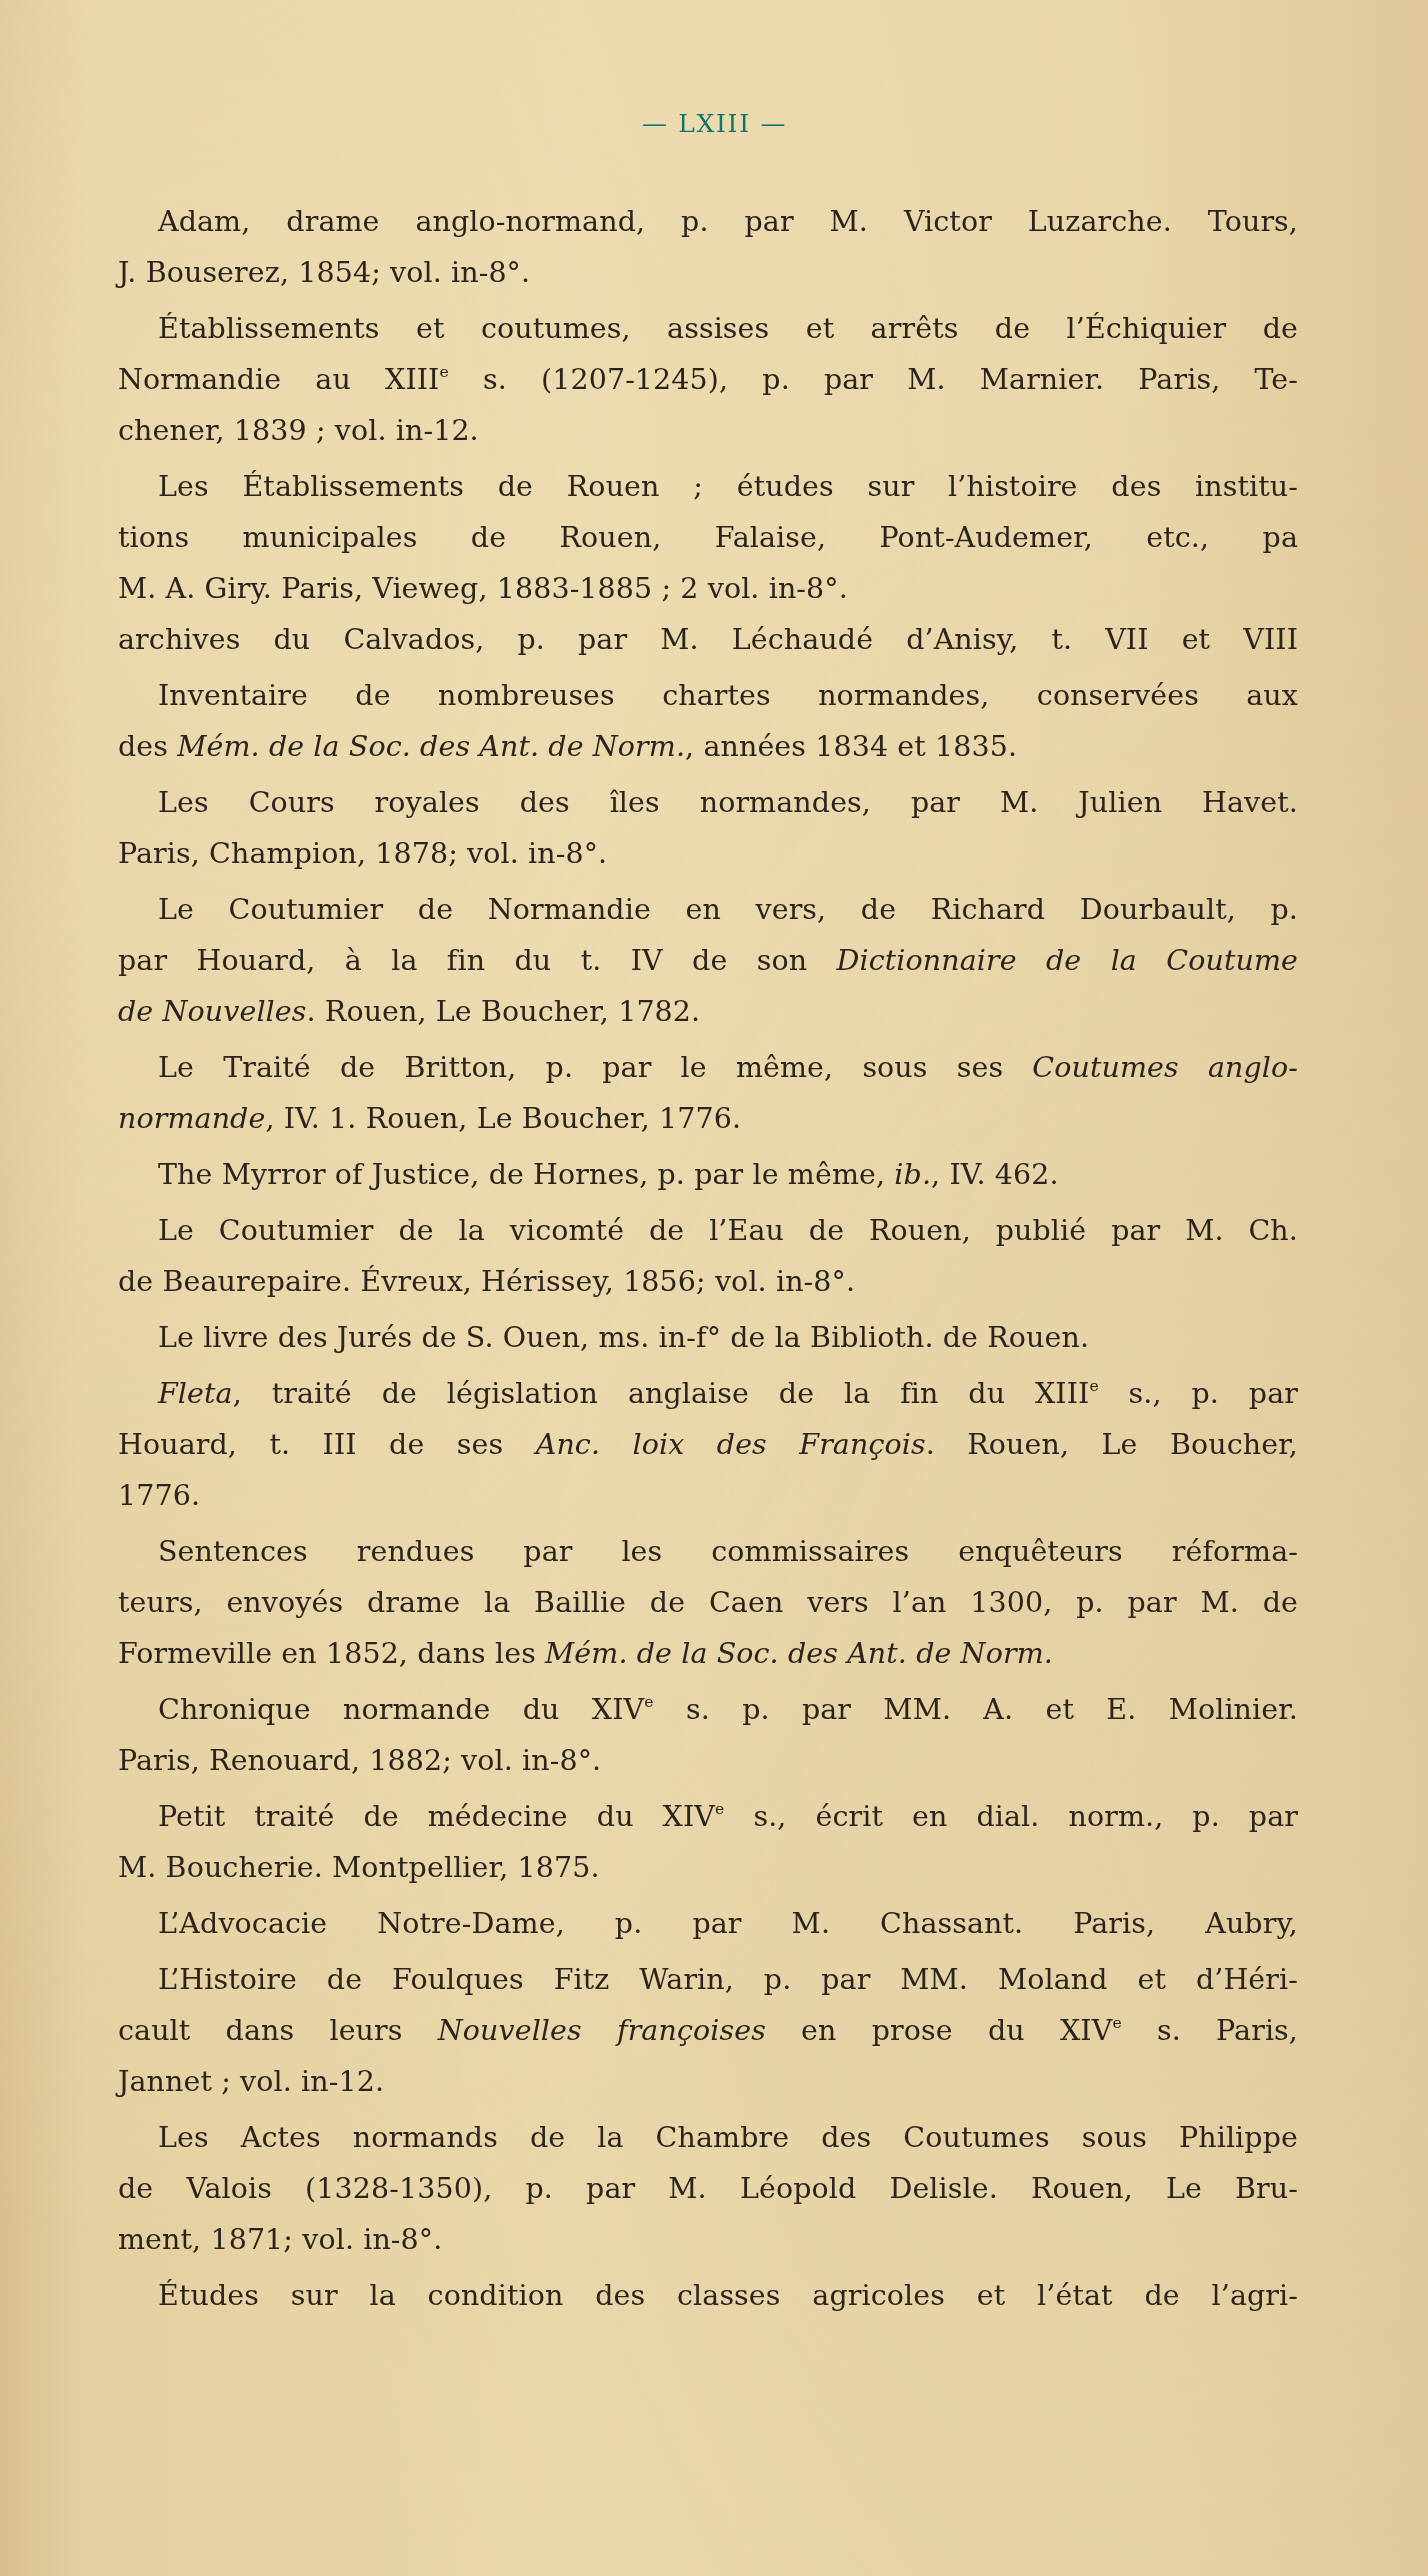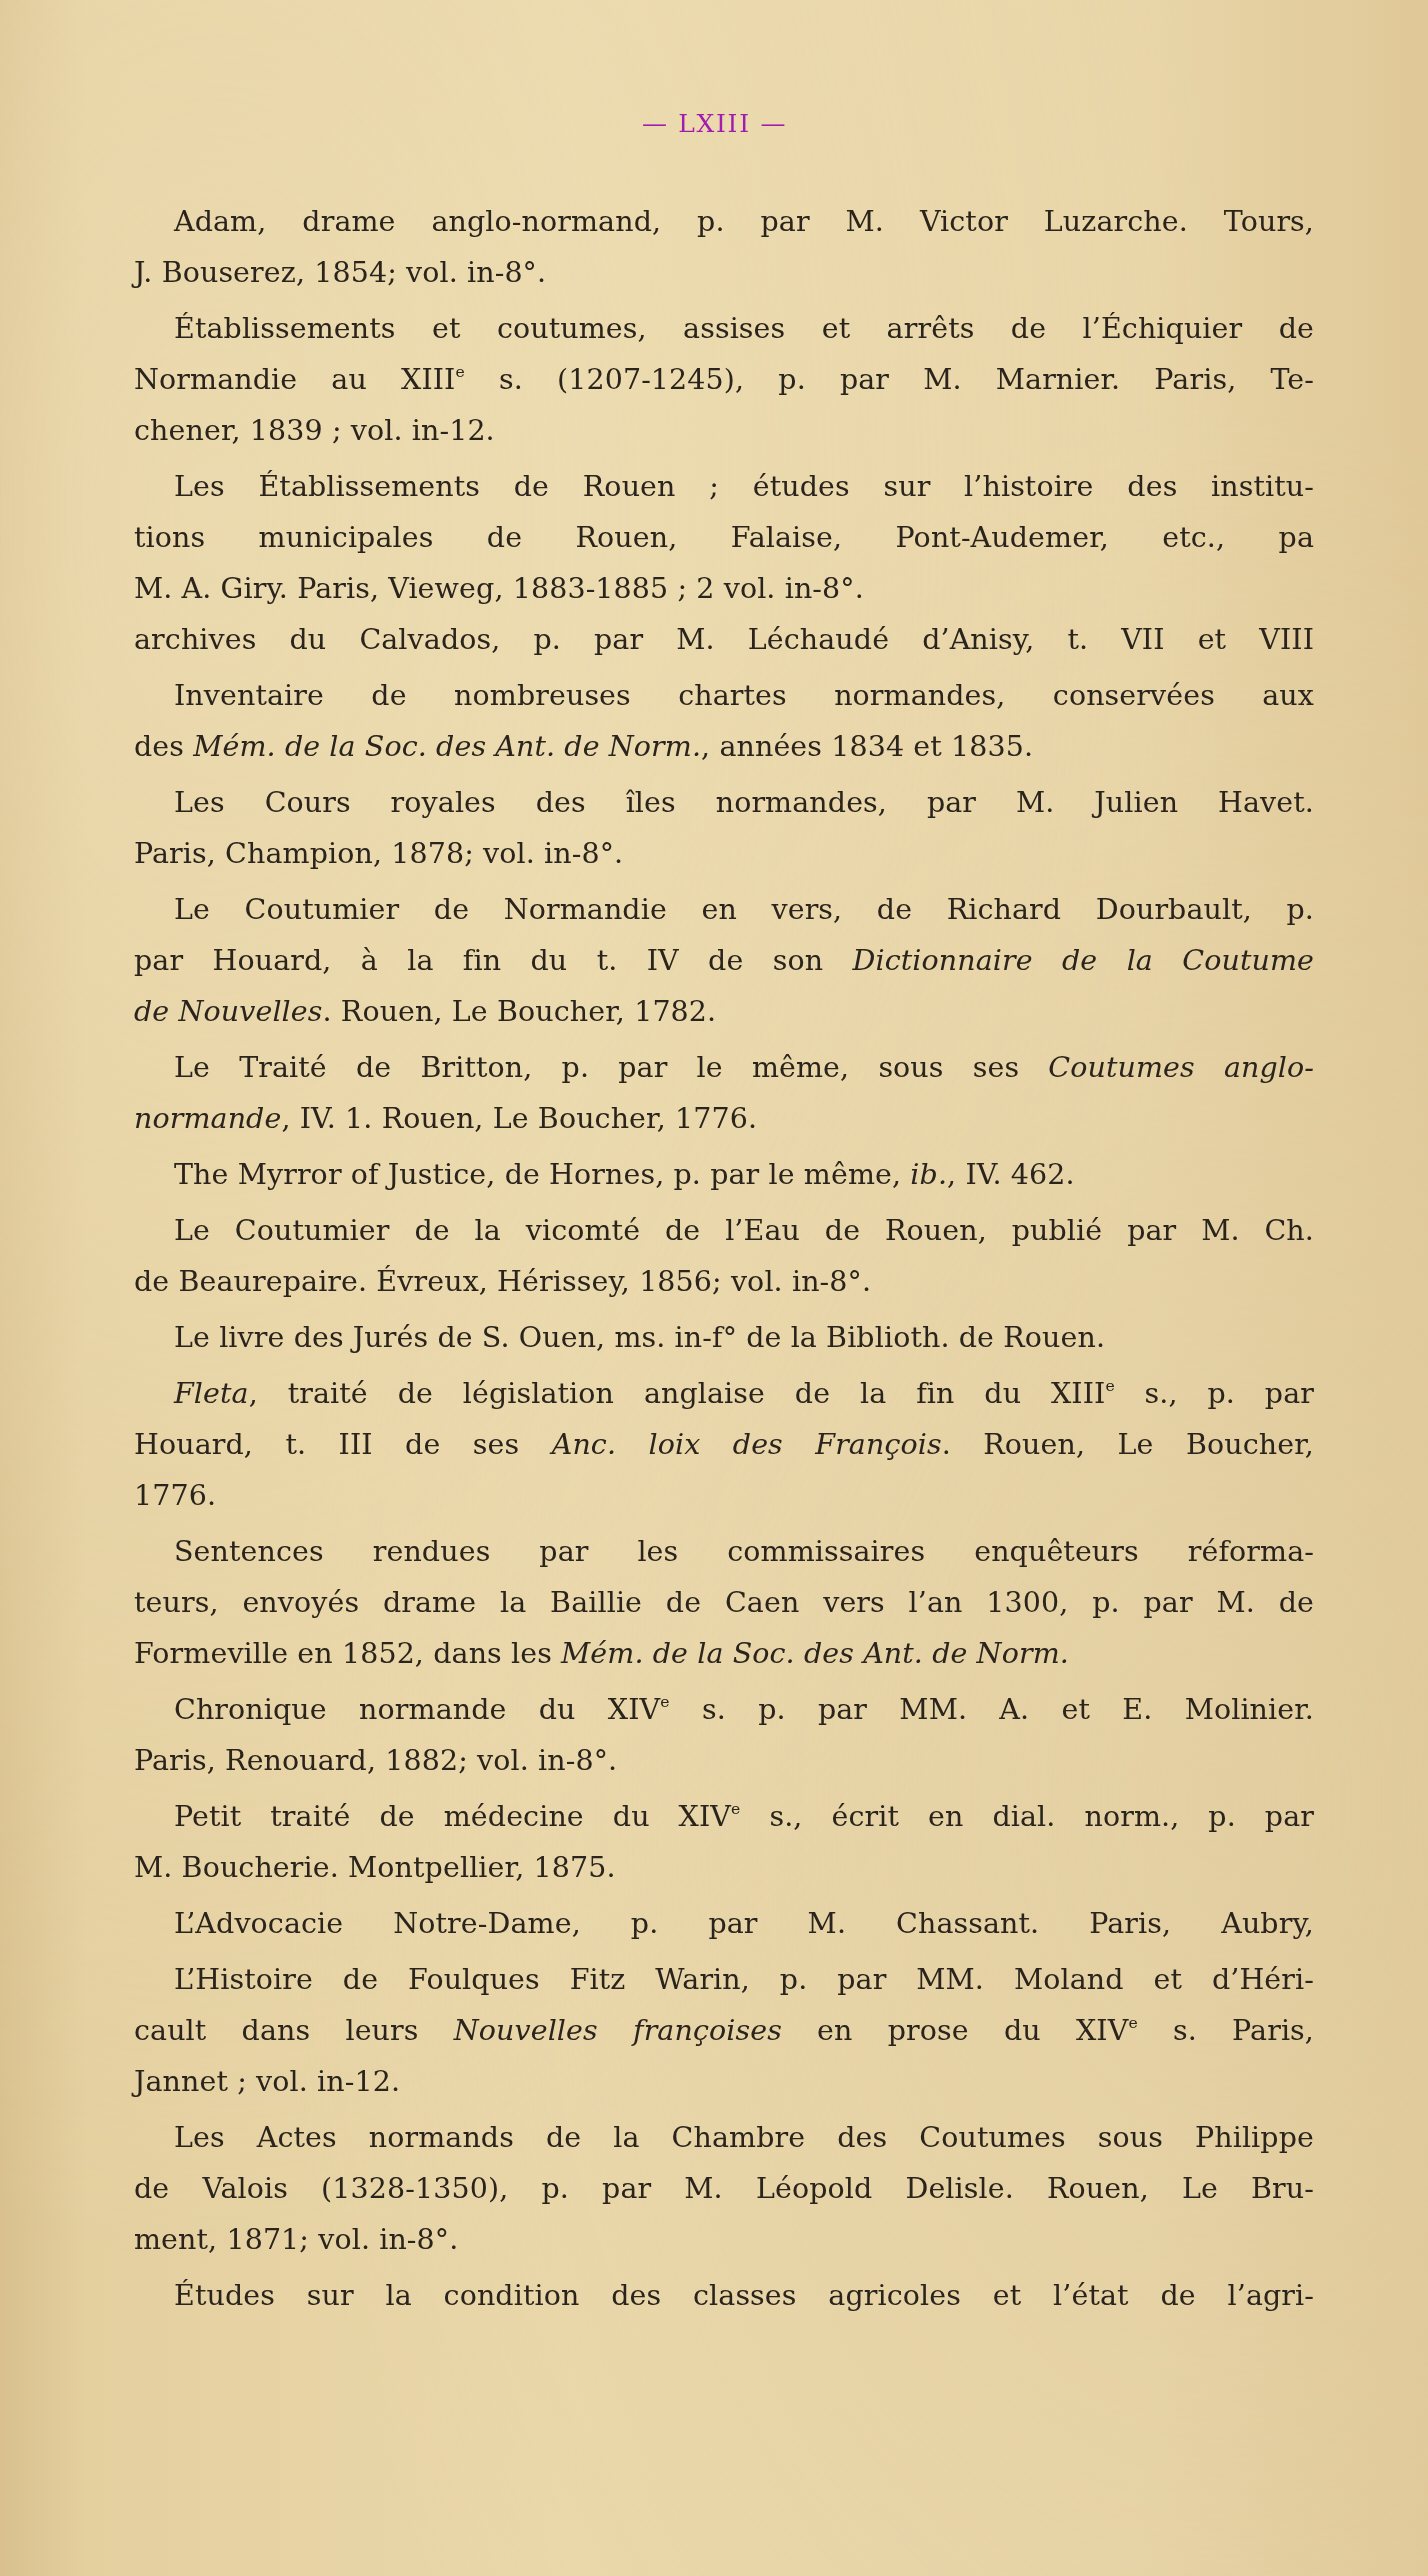--- a/index.html
+++ b/index.html
@@ -21,25 +21,25 @@
       left: 0; top: 0;
       width: 1429px; height: 2576px;
     }
     .folio {
       position: absolute;
       top: 109px;
       left: 0; width: 1429px;
       text-align: center;
       font-size: 25px;
       letter-spacing: 1.7px;
-      color: #a21caf;
+      color: #0f766e;
     }
     .text {
       position: absolute;
-      left: 134px;
+      left: 118px;
       top: 196px;
       width: 1180px;
     }
     .line {
       height: 51px;
       line-height: 51px;
       font-size: 28.5px;
       white-space: nowrap;
       text-align: justify;
       text-align-last: justify;

